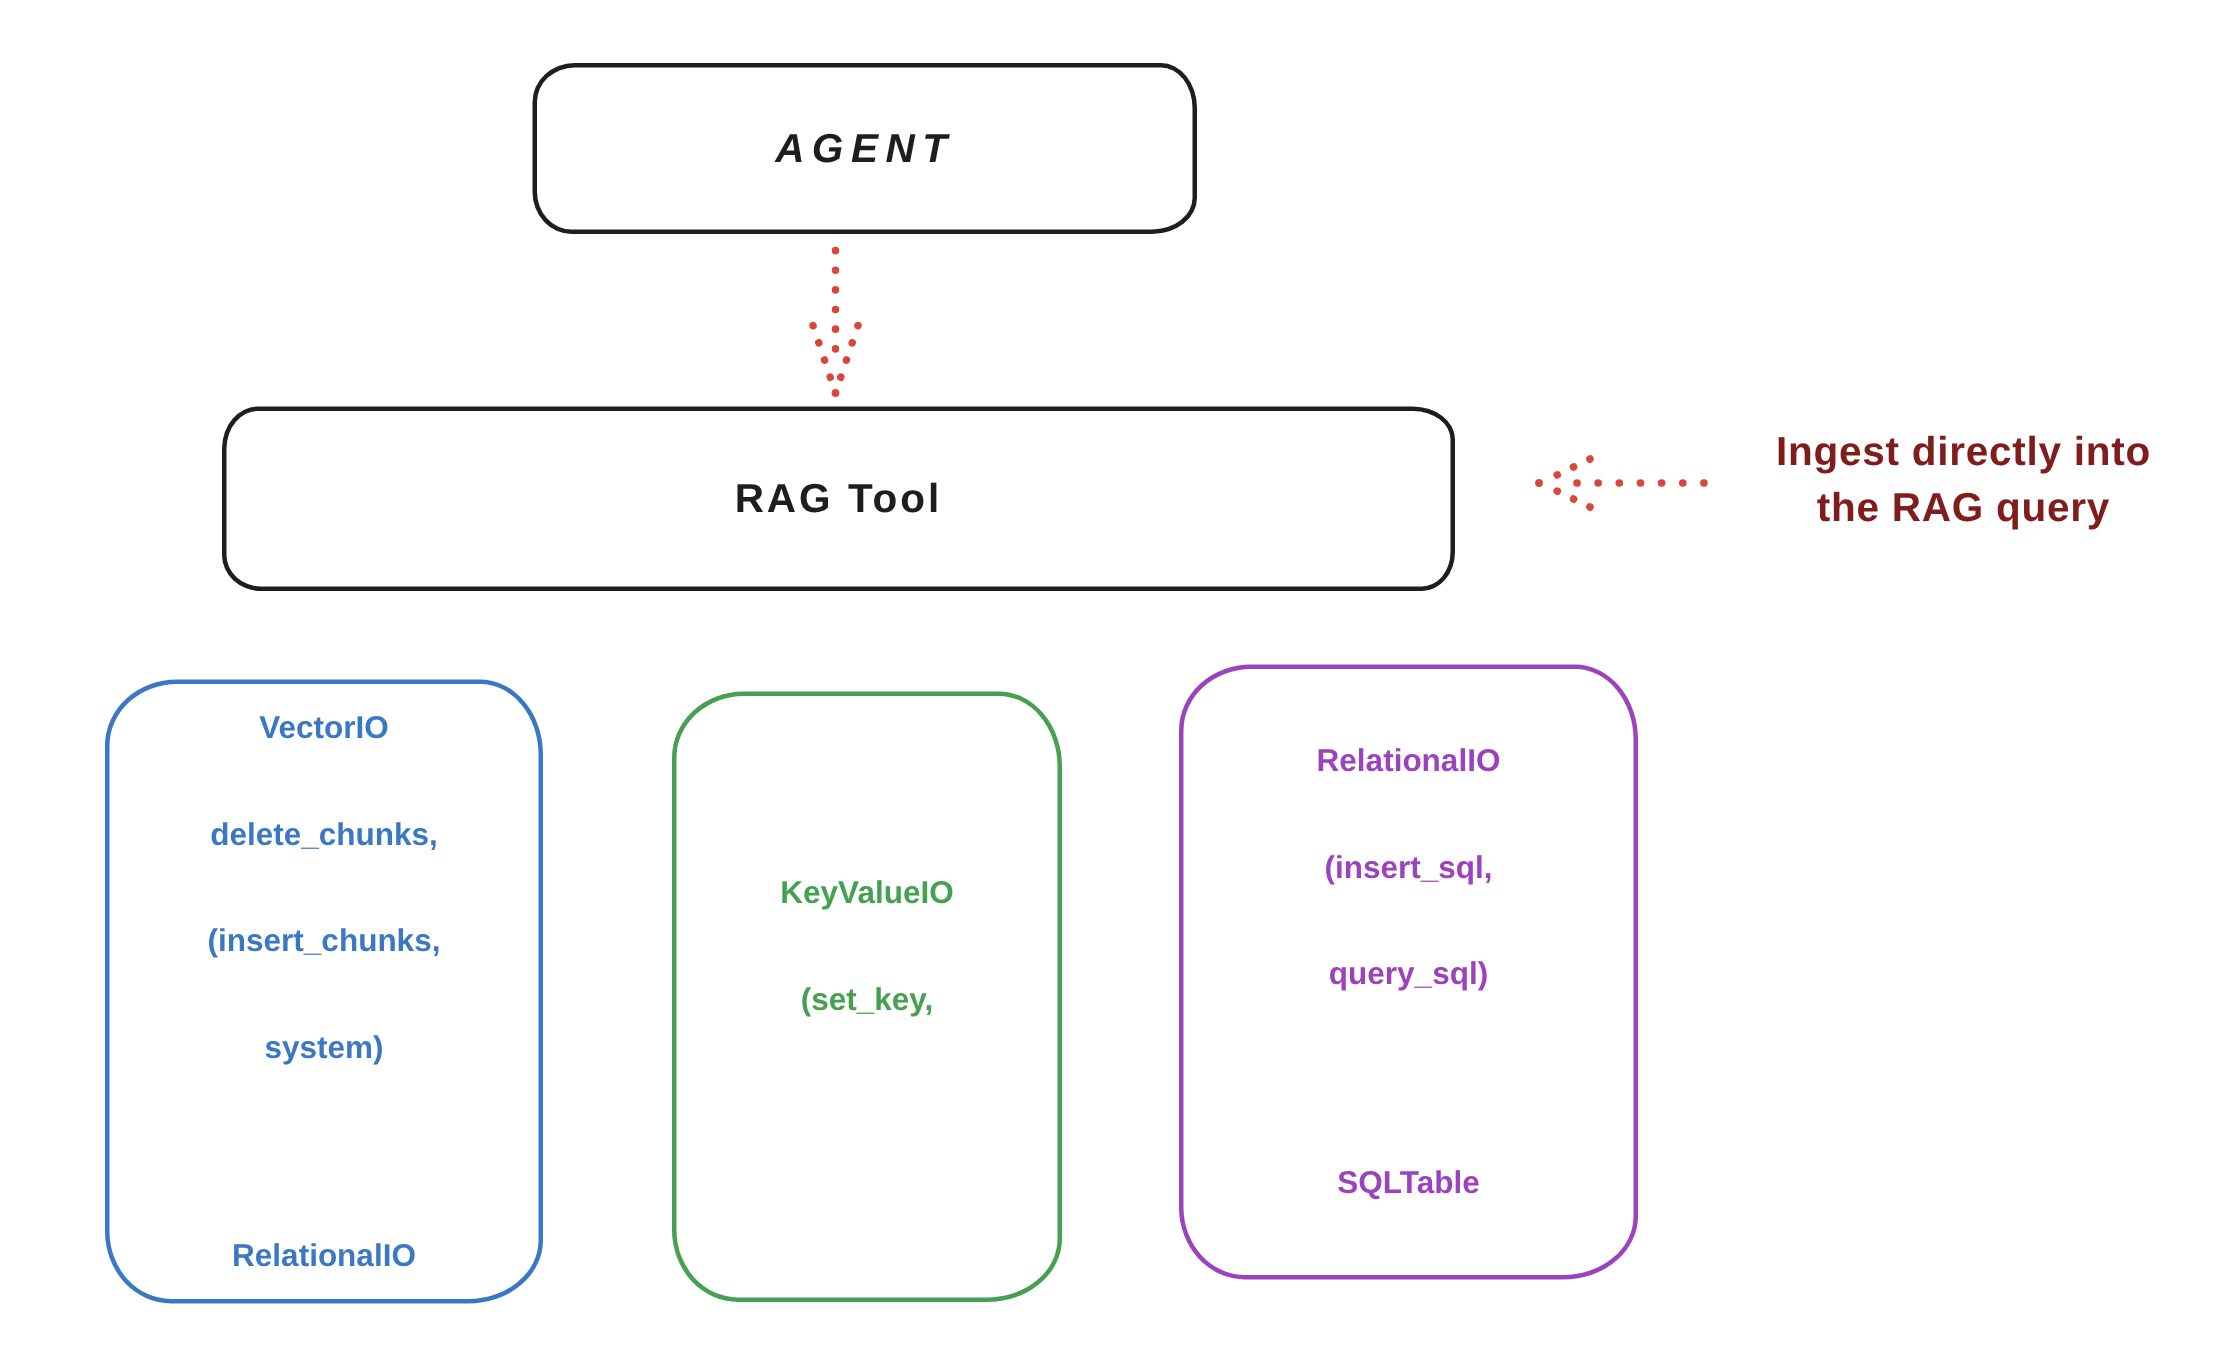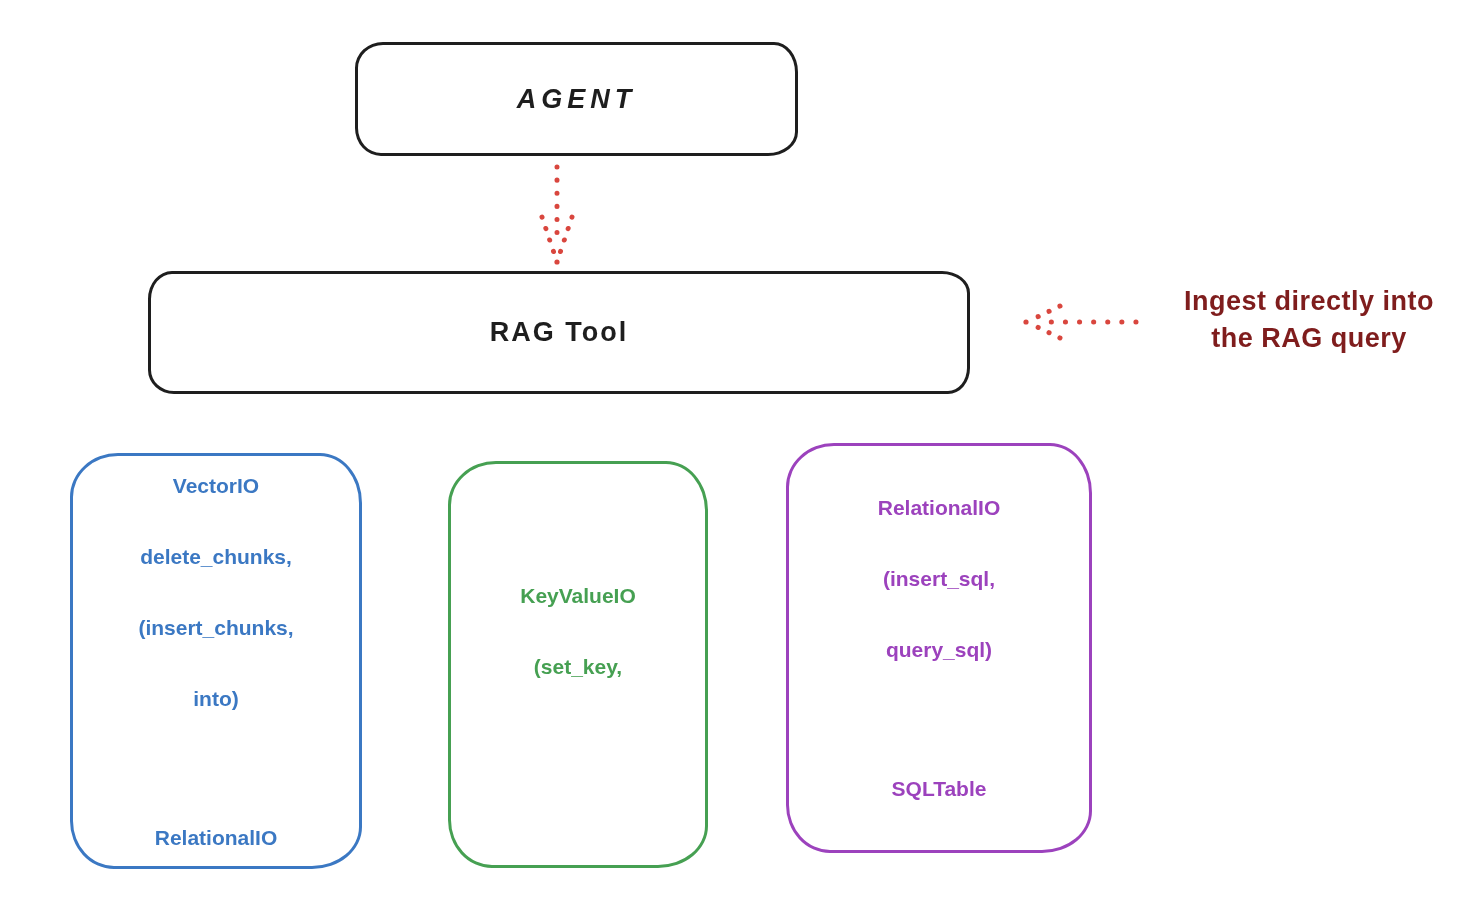--- a/index.html
+++ b/index.html
@@ -133,21 +133,21 @@
 
   <div class="annotation">
     <div>Ingest directly into</div>
     <div>the RAG query</div>
   </div>
 
   <div class="store-node store-vector">
     <span class="store-line">VectorIO</span>
     <span class="store-line">delete_chunks,</span>
     <span class="store-line">(insert_chunks,</span>
-    <span class="store-line">into)</span>
+    <span class="store-line">system)</span>
     <span class="store-gap"></span>
     <span class="store-line">RelationalIO</span>
   </div>
 
   <div class="store-node store-keyvalue">
     <span class="store-line">KeyValueIO</span>
     <span class="store-line">(set_key,</span>
     <span class="store-gap"></span>
   </div>
 

